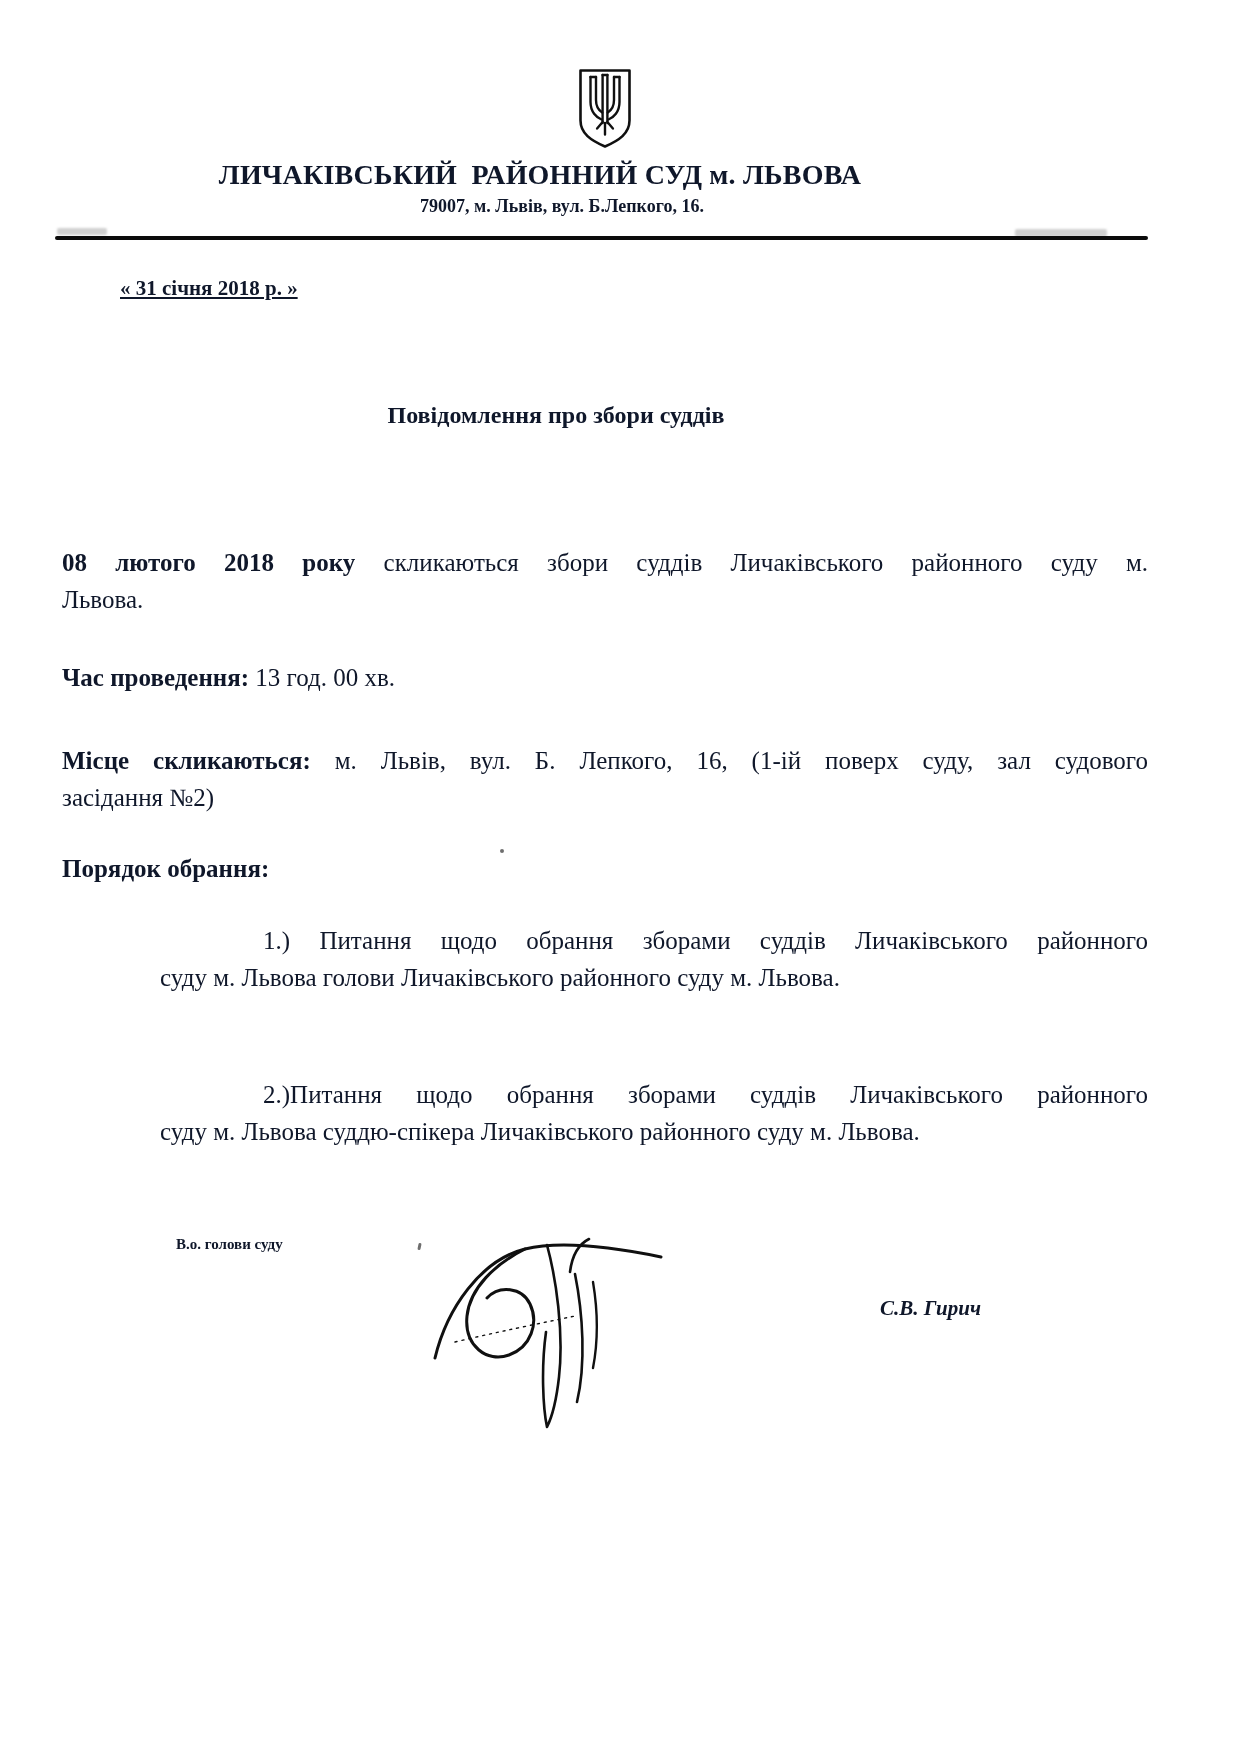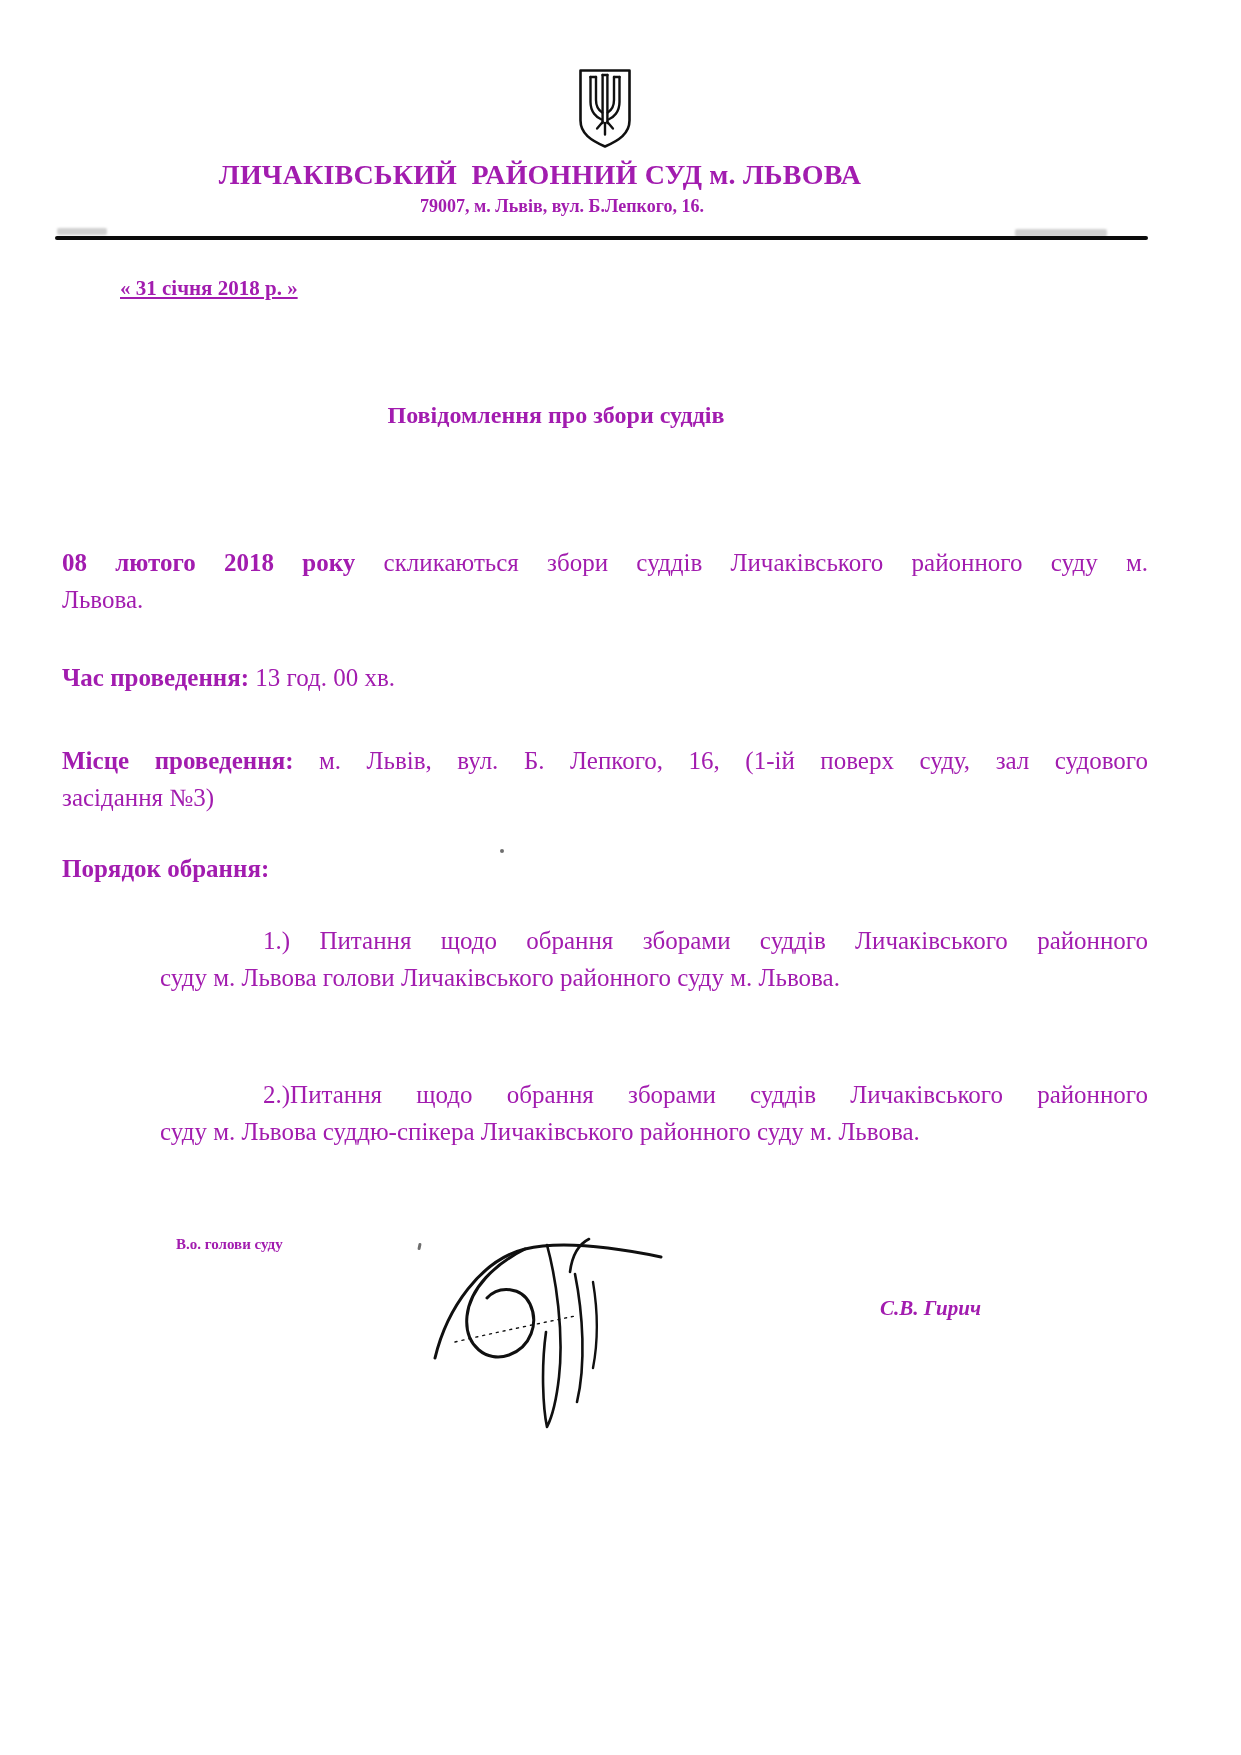--- a/index.html
+++ b/index.html
@@ -2,21 +2,21 @@
 <html><head>
 <meta charset="utf-8">
 <style>
   html, body { margin: 0; padding: 0; background: #ffffff; }
   .page {
     position: relative;
     width: 1241px;
     height: 1755px;
     background: #ffffff;
     font-family: "Liberation Serif", "DejaVu Serif", serif;
-    color: #a21caf;
+    color: #0f172a;
     overflow: hidden;
   }
   .abs { position: absolute; }
 
   
   .emblem { left: 577px; top: 68px; width: 56px; height: 82px; }
   .header-block { left: 0px; top: 158px; width: 1080px; text-align: center; }
   .court-name {
     font-size: 28px; font-weight: bold; letter-spacing: 0.2px;
     white-space: pre-wrap; line-height: 34px;
@@ -96,23 +96,23 @@
     </div>
     <div>Львова.</div>
   </div>
 
   <div class="abs body-par p-time">
     <span class="b">Час проведення:</span><span> 13 год. 00 хв.</span>
   </div>
 
   <div class="abs body-par p-place">
     <div class="jline">
-      <span class="b">Місце проведення:</span><span> м. Львів, вул. Б. Лепкого, 16, (1-ій поверх суду, зал судового</span>
+      <span class="b">Місце скликаються:</span><span> м. Львів, вул. Б. Лепкого, 16, (1-ій поверх суду, зал судового</span>
     </div>
-    <div>засідання №3)</div>
+    <div>засідання №2)</div>
   </div>
 
   <div class="abs body-par p-agenda-h">Порядок обрання:</div>
   <div class="abs speck speck-1"></div>
 
   <div class="abs agenda-item item-1">
     <div class="line1">
       <span>1.) </span><span>Питання щодо обрання зборами суддів Личаківського районного</span>
     </div>
     <div>суду м. Львова голови Личаківського районного суду м. Львова.</div>

